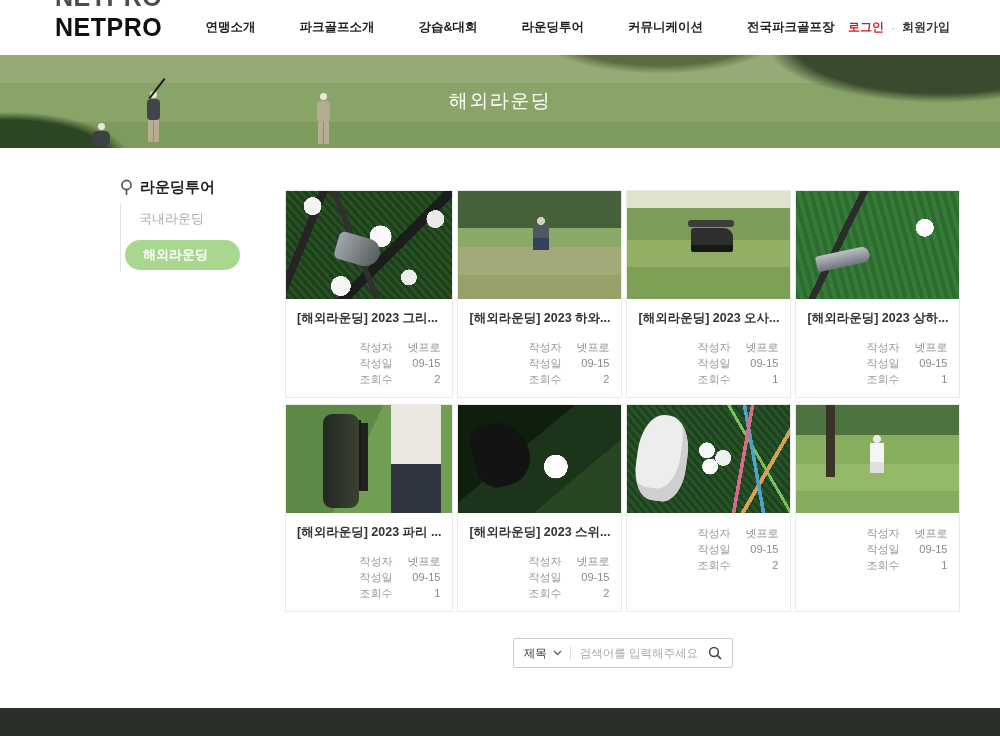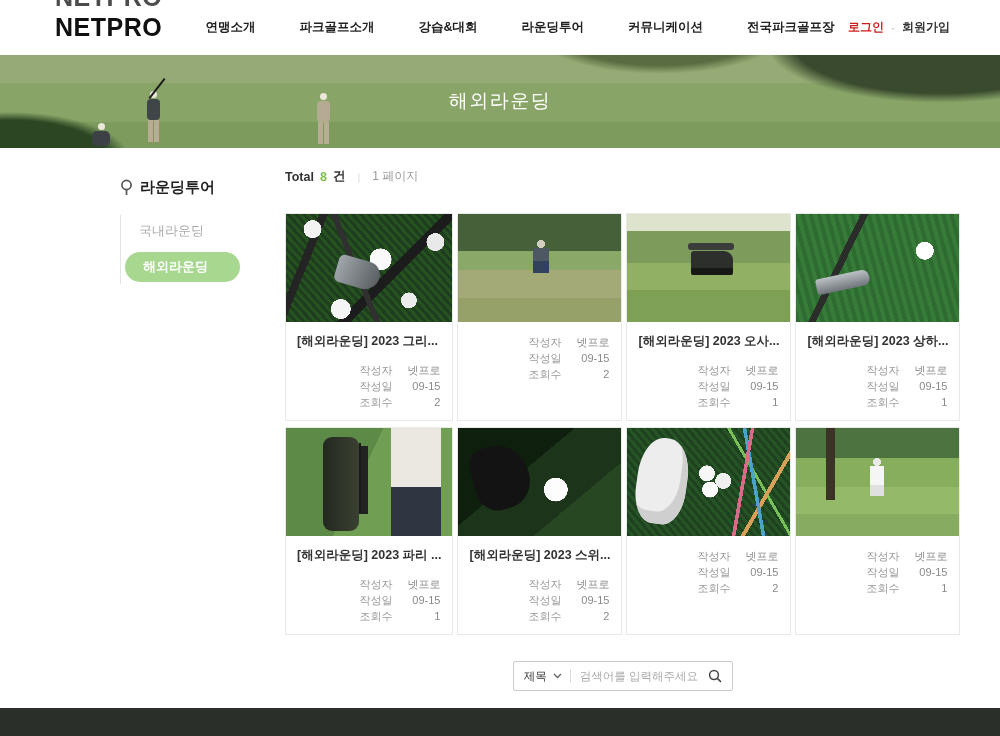--- a/index.html
+++ b/index.html
@@ -30,21 +30,21 @@
   .sil .legs{display:block;width:11px;height:22px;margin:0 auto;background:linear-gradient(90deg,#b6ad94 0 44%,transparent 44% 56%,#b6ad94 56%)}
   .sil .club{position:absolute;top:-15px;left:11px;width:2px;height:25px;background:#1d1d1d;transform:rotate(38deg)}
   .sil.stand .body{background:#b4ab92}
   .sil.sit{width:22px}
   .sil.sit .body{width:18px;height:15px;border-radius:5px;background:#3c4145}
 
   
   .content{flex:1;display:flex;padding:14px 112px 0 120px;background:#fff}
   .sidebar{width:140px;flex:0 0 auto;margin-right:25px;padding-top:16px}
   .side-title{display:flex;align-items:center;gap:7px;font-size:15px;font-weight:800;color:#222}
-  .side-menu{margin-top:18px;border-left:1px solid #e3e3e3;padding:2px 0 2px 4px;display:flex;flex-direction:column;gap:7px}
+  .side-menu{margin-top:6px;border-left:1px solid #e3e3e3;padding:2px 0 2px 4px;display:flex;flex-direction:column;gap:7px}
   .side-item{font-size:13px;color:#aaa;padding:5px 14px;cursor:pointer}
   .side-item.active{background:#a8d88f;color:#fff;font-weight:700;border-radius:15px;padding:6px 18px;width:115px}
 
   .main{flex:1;display:flex;flex-direction:column}
   .total-row{display:flex;align-items:center;gap:6px;font-size:12.5px;padding-top:6px}
   .total-label{font-weight:800;color:#333}
   .total-count{font-weight:800;color:#7fbf4d}
   .total-unit{font-weight:800;color:#333}
   .total-div{color:#ddd;padding:0 6px;font-size:11px}
   .total-page{color:#999;font-size:12px}
@@ -172,27 +172,20 @@
         </span>
         <span>라운딩투어</span>
       </div>
       <div class="side-menu">
           <div class="side-item">국내라운딩</div>
           <div class="side-item active">해외라운딩</div>
         </div>
     </aside>
 
     <main class="main">
-      <div class="total-row">
-        <span class="total-label">Total</span>
-        <span class="total-count">8</span>
-        <span class="total-unit">건</span>
-        <span class="total-div">|</span>
-        <span class="total-page">1 페이지</span>
-      </div>
 
       <div class="grid">
   <article class="card">
     <div class="thumb thumb-0" role="img" aria-label="golf-irons-and-balls-on-dark-green-turf"></div>
     <h3 class="card-title">[해외라운딩] 2023 그리...</h3>
     <div class="meta">
       <div class="meta-row">
         <span class="meta-label">작성자</span>
         <span class="meta-value">넷프로</span>
       </div>
@@ -202,20 +195,21 @@
       </div>
       <div class="meta-row">
         <span class="meta-label">조회수</span>
         <span class="meta-value">2</span>
       </div>
     </div>
   </article>
 
   <article class="card">
     <div class="thumb thumb-1" role="img" aria-label="golfer-swinging-on-fairway"></div>
+    <h3 class="card-title">[해외라운딩] 2023 하와...</h3>
     <div class="meta">
       <div class="meta-row">
         <span class="meta-label">작성자</span>
         <span class="meta-value">넷프로</span>
       </div>
       <div class="meta-row">
         <span class="meta-label">작성일</span>
         <span class="meta-value">09-15</span>
       </div>
       <div class="meta-row">

